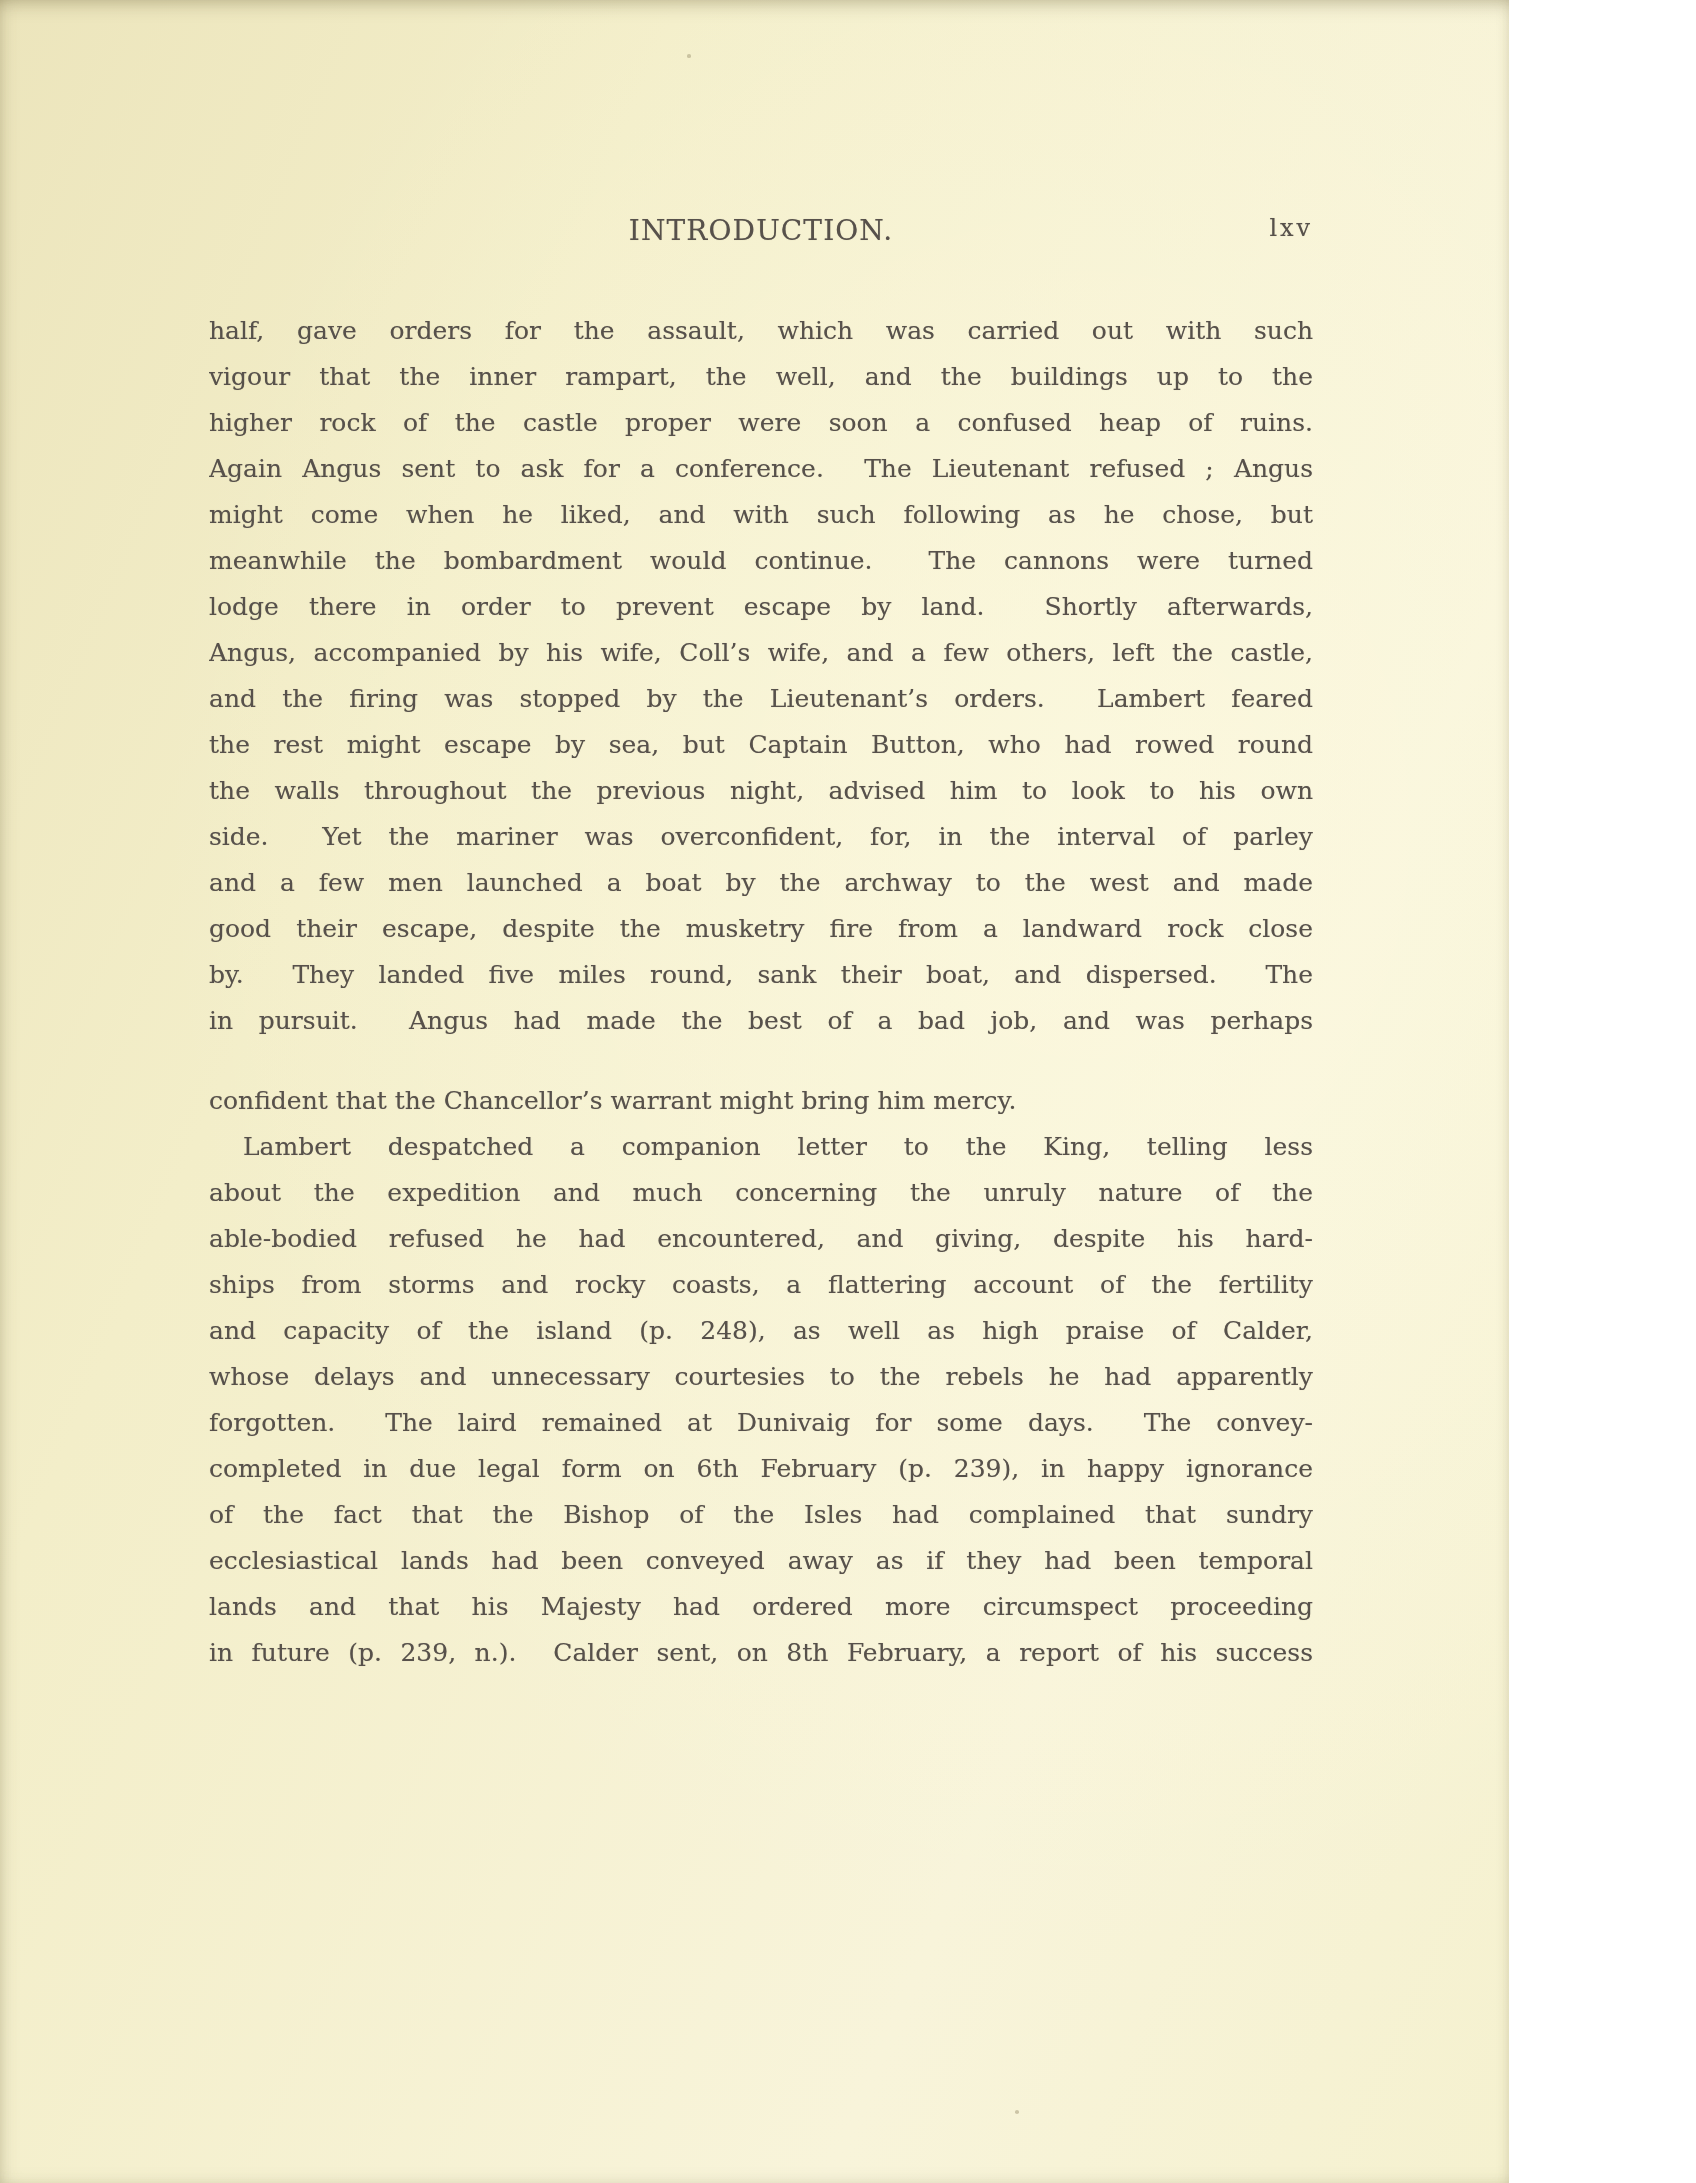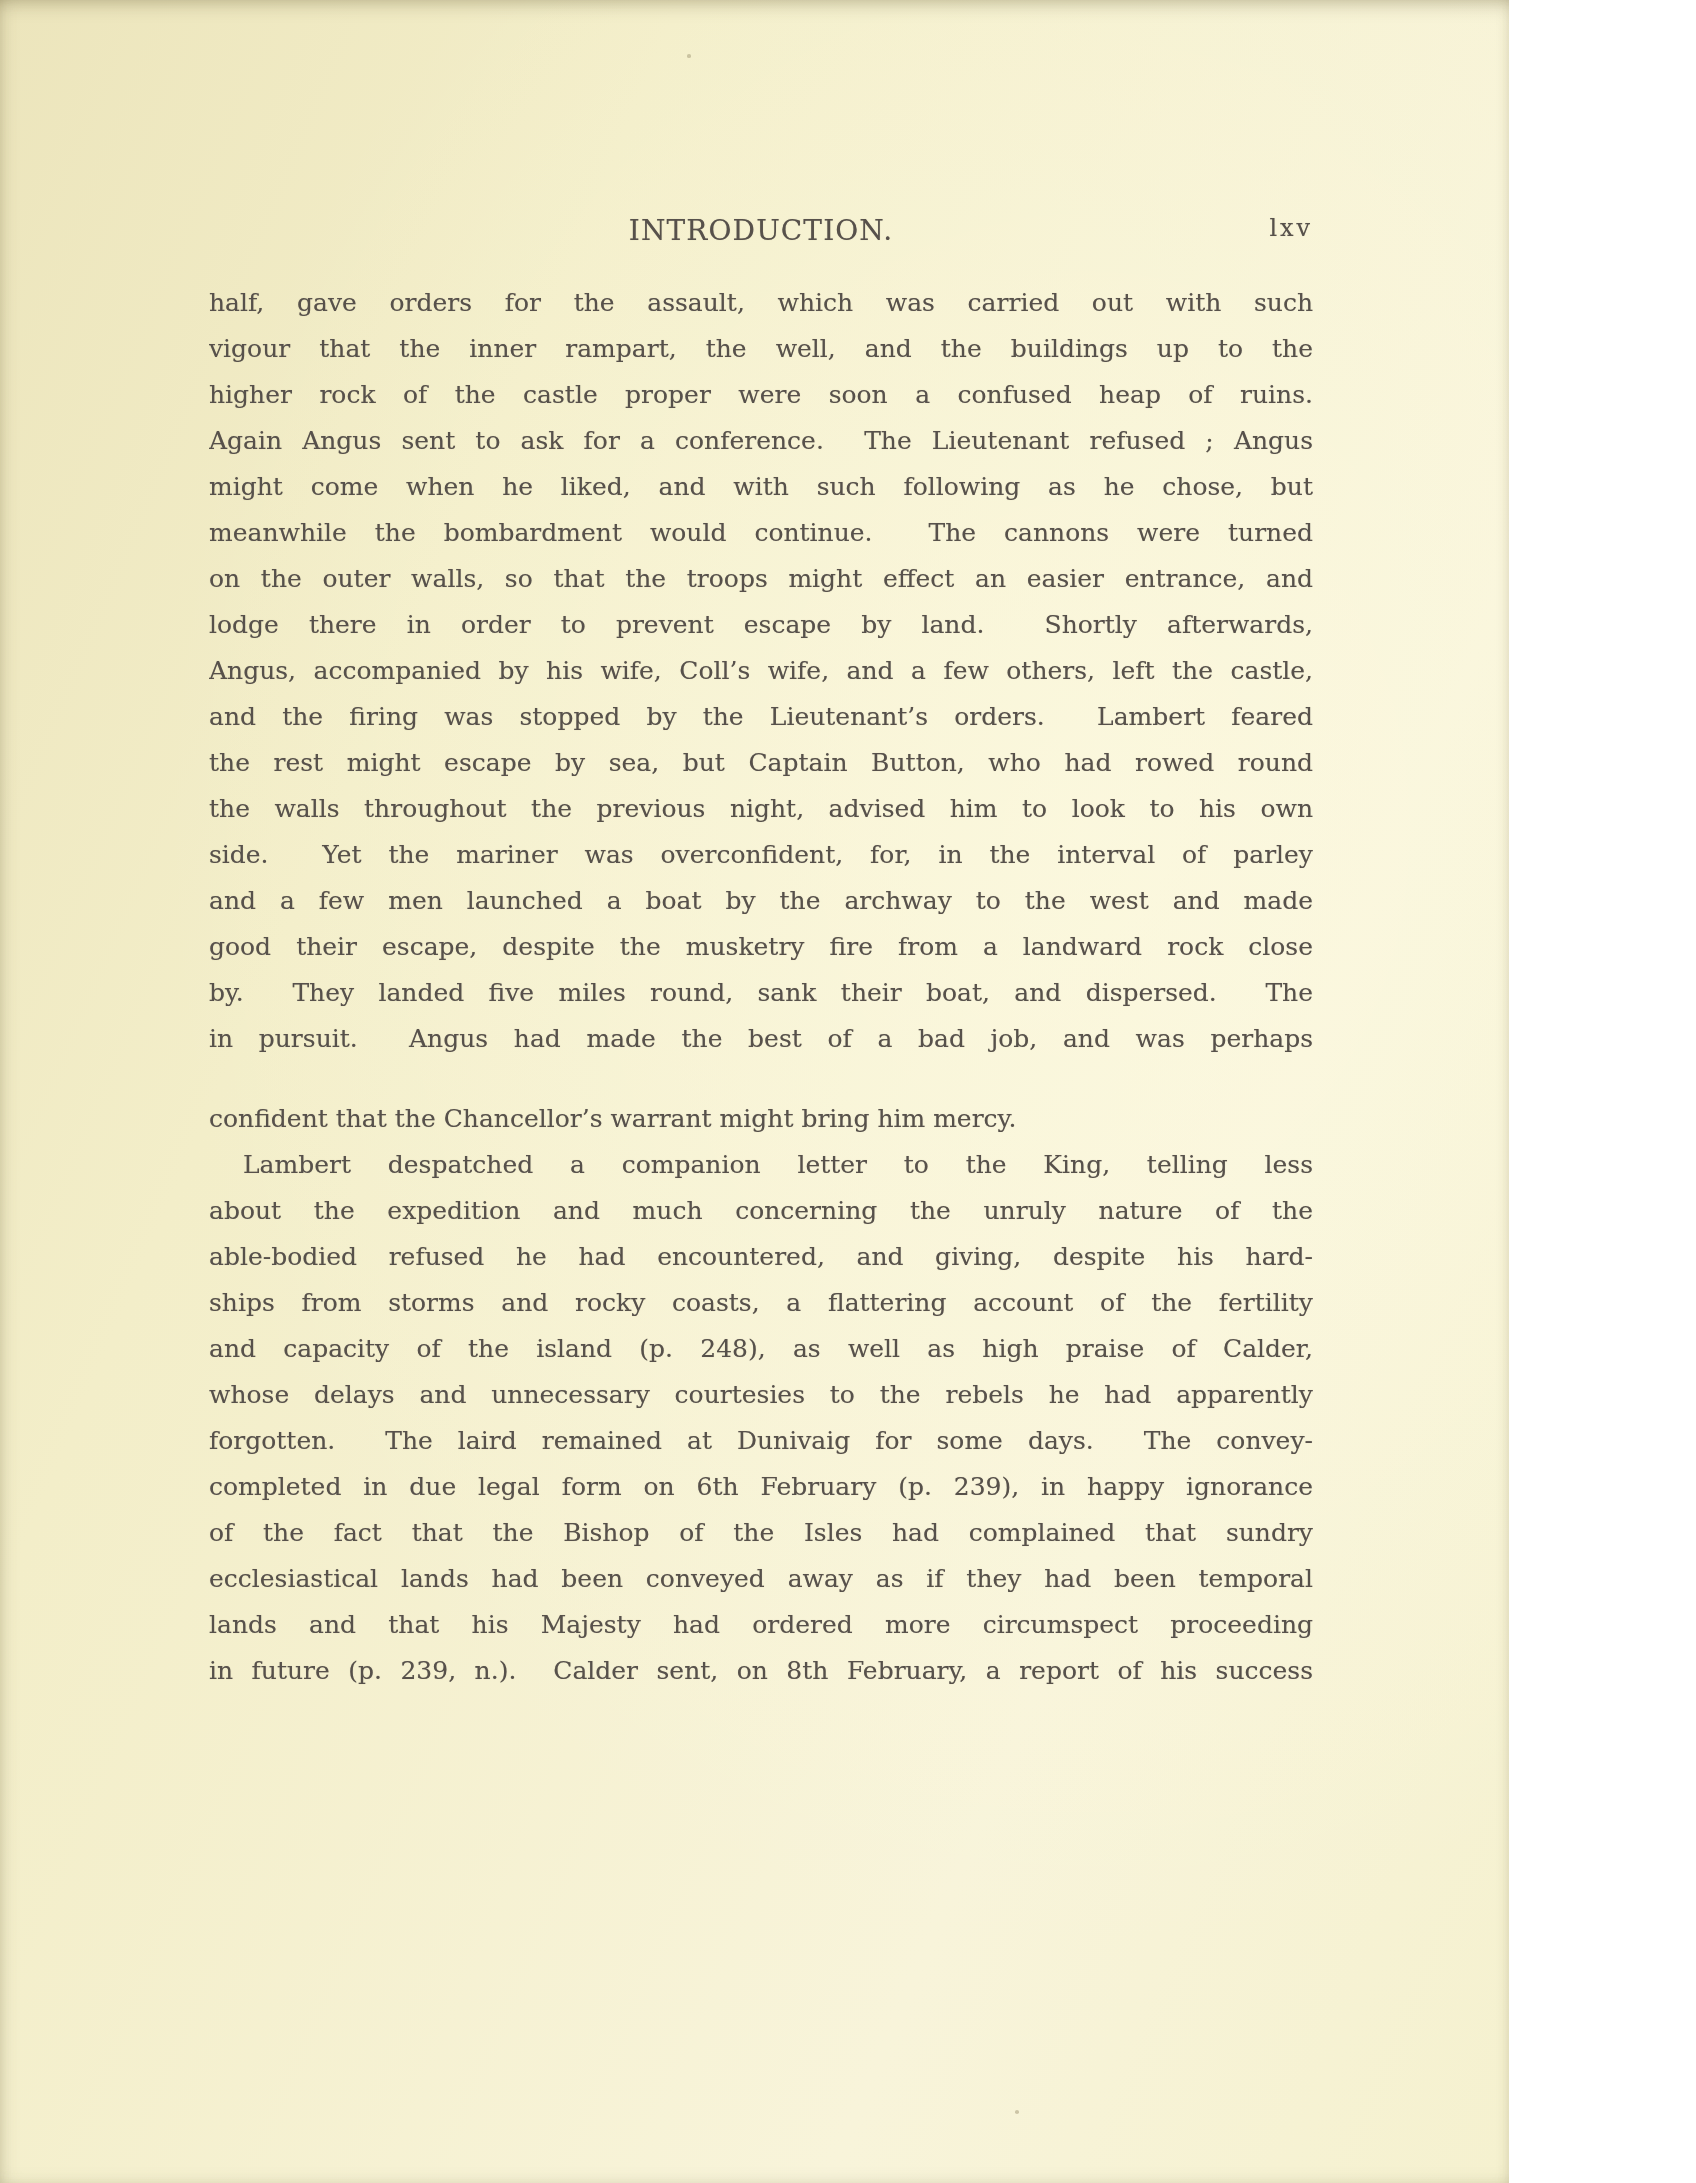--- a/index.html
+++ b/index.html
@@ -59,21 +59,21 @@
     right: 0;
     top: 0;
     font-size: 24px;
     line-height: 35px;
     letter-spacing: 2.9px;
     text-shadow: 0 0 0.7px rgba(87, 81, 75, 0.45);
   }
   .text-block {
     position: absolute;
     left: 209px;
-    top: 280px;
+    top: 308px;
     width: 1104px;
   }
   .paragraph { margin: 0; }
   .line {
     height: 46px;
     line-height: 46px;
     font-size: 25px;
     white-space: pre-wrap;
     text-align: justify;
     text-align-last: justify;
@@ -110,21 +110,20 @@
   </header>
 
   <main class="text-block">
     <div class="paragraph short-last">
         <div class="line">half, gave orders for the assault, which was carried out with such</div>
         <div class="line">vigour that the inner rampart, the well, and the buildings up to the</div>
         <div class="line">higher rock of the castle proper were soon a confused heap of ruins.</div>
         <div class="line">Again Angus sent to ask for a conference.  The Lieutenant refused ; Angus</div>
         <div class="line">might come when he liked, and with such following as he chose, but</div>
         <div class="line">meanwhile the bombardment would continue.  The cannons were turned</div>
-        <div class="line">on the outer walls, so that the troops might effect an easier entrance, and</div>
         <div class="line">lodge there in order to prevent escape by land.  Shortly afterwards,</div>
         <div class="line">Angus, accompanied by his wife, Coll’s wife, and a few others, left the castle,</div>
         <div class="line">and the firing was stopped by the Lieutenant’s orders.  Lambert feared</div>
         <div class="line">the rest might escape by sea, but Captain Button, who had rowed round</div>
         <div class="line">the walls throughout the previous night, advised him to look to his own</div>
         <div class="line">side.  Yet the mariner was overconfident, for, in the interval of parley</div>
         <div class="line">and a few men launched a boat by the archway to the west and made</div>
         <div class="line">good their escape, despite the musketry fire from a landward rock close</div>
         <div class="line">by.  They landed five miles round, sank their boat, and dispersed.  The</div>
         <div class="line">in pursuit.  Angus had made the best of a bad job, and was perhaps</div>

